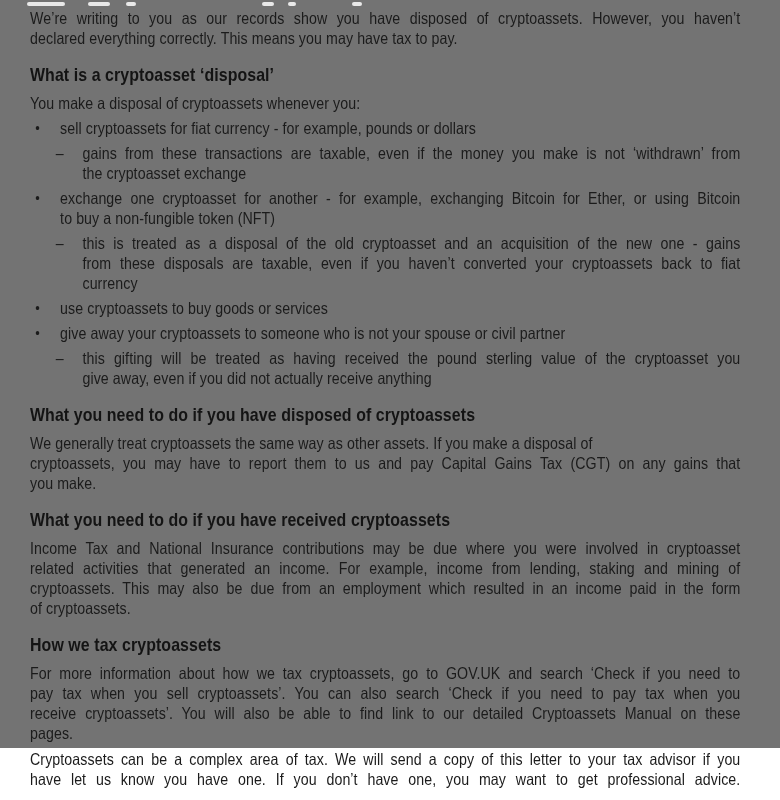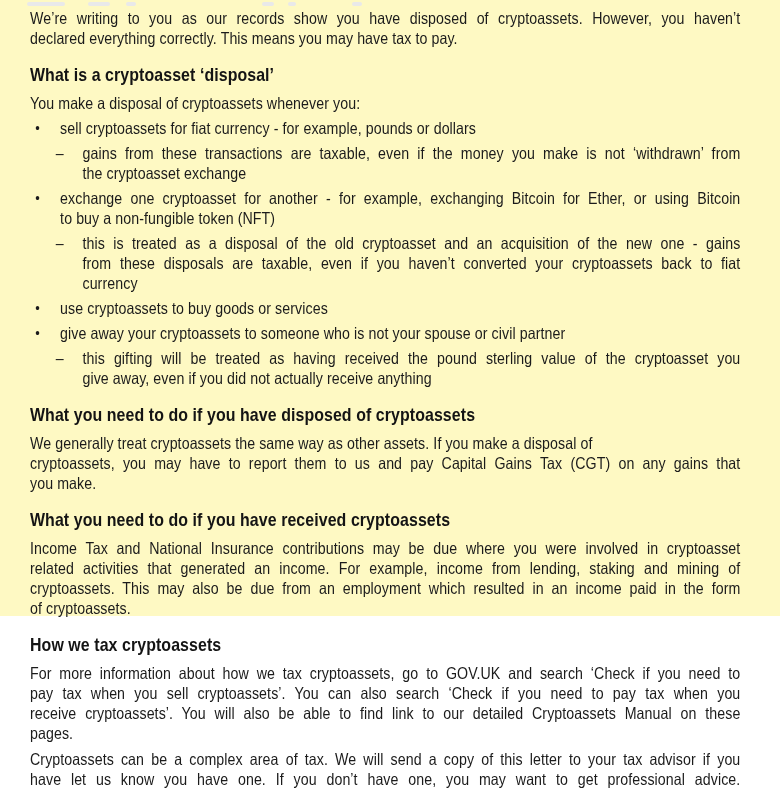--- a/index.html
+++ b/index.html
@@ -4,21 +4,21 @@
 <style>
   html, body { margin: 0; padding: 0; }
   body {
     width: 780px; height: 800px;
     background: #ffffff;
     overflow: hidden;
     font-family: "Liberation Sans", "DejaVu Sans", sans-serif;
     color: #1b1b1b;
     -webkit-font-smoothing: antialiased;
   }
-  .page { position: relative; width: 780px; height: 616px; background: #fef9c3; }
+  .page { position: relative; width: 780px; height: 748px; background: #737373; }
 
   
   .scan-strip { position: absolute; top: 2px; left: 0; width: 780px; height: 5px; }
   .scan-strip i { position: absolute; top: 0; height: 4px; background: #e9e9e9; border-radius: 2px; }
   .scan-strip i:nth-child(1) { left: 27px;  width: 38px; }
   .scan-strip i:nth-child(2) { left: 88px;  width: 22px; }
   .scan-strip i:nth-child(3) { left: 126px; width: 10px; }
   .scan-strip i:nth-child(4) { left: 262px; width: 12px; }
   .scan-strip i:nth-child(5) { left: 288px; width: 8px;  }
   .scan-strip i:nth-child(6) { left: 352px; width: 10px; }

